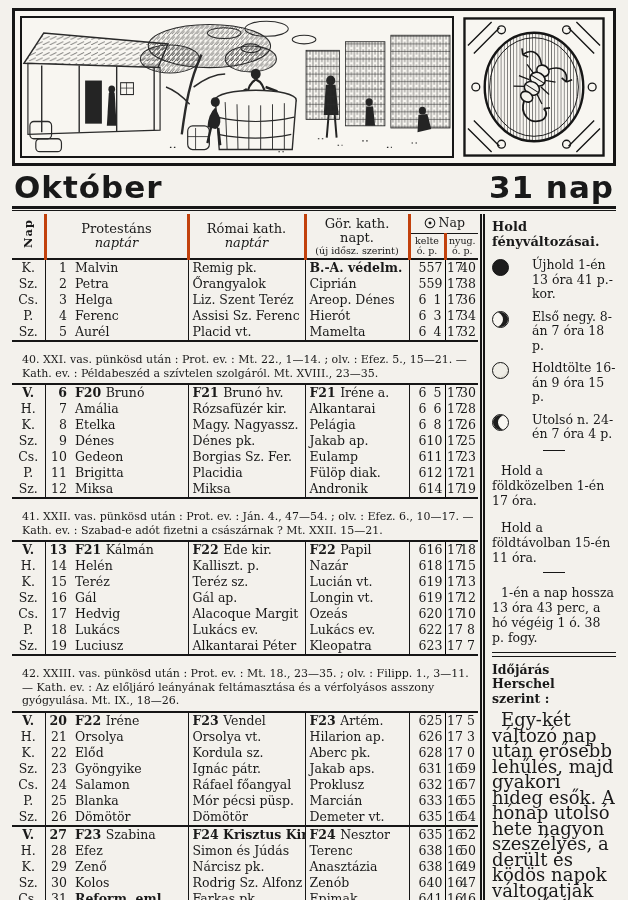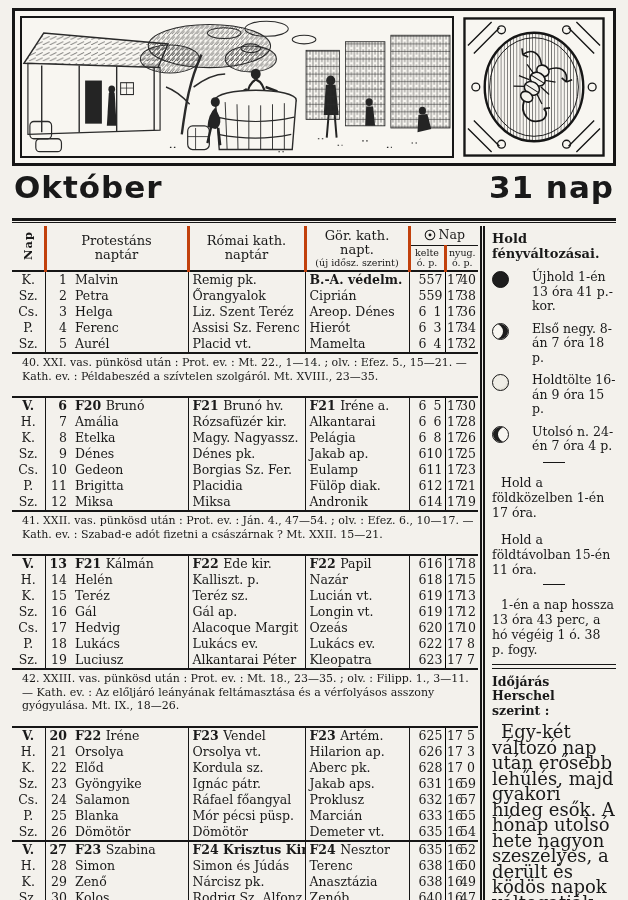--- a/index.html
+++ b/index.html
@@ -12,56 +12,56 @@
   }
   
   .banner { border:3px solid #161616; height:158px; background:#f8f6f1;
             display:flex; gap:6px; padding:5px; }
   .scene-box { flex:1; border:2px solid #161616; overflow:hidden; background:#f8f6f1; }
   .scene-box svg { width:100%; height:100%; display:block; }
   .emblem-box { width:148px; overflow:hidden; }
   .emblem-box svg { width:100%; height:100%; display:block; }
   
   .title-row { display:flex; justify-content:space-between; align-items:center;
-               margin:5px 2px 15px 2px; font-family:"DejaVu Sans", sans-serif;
+               margin:5px 2px 3px 2px; font-family:"DejaVu Sans", sans-serif;
                font-weight:800; font-size:31px; letter-spacing:1px; line-height:32px; }
   .title-rule { height:5px; border-top:3px solid #161616; border-bottom:1px solid #161616; margin-bottom:3px; }
   
   .main { display:flex; align-items:stretch; }
   .cal { width:466px; }
   .sidebar { flex:1; border-left:5px double #161616; margin-left:2px; padding:1px 0 0 7px; }
   
   table.cal-t { width:466px; border-collapse:collapse; table-layout:fixed; }
   col.c-dow{width:33px;} col.c-day{width:26px;} col.c-prot{width:117px;}
   col.c-rk{width:117px;} col.c-gk{width:104px;} col.c-rise{width:36px;} col.c-set{width:33px;}
   .header-table { border-bottom:2px solid #161616; height:46px; }
   .header-table th { font-weight:normal; padding:0; vertical-align:middle; }
   .h-nap,.h-prot,.h-rk,.h-gk,.h-rise { border-right:3px solid #c2410c; }
   .rot { writing-mode:vertical-rl; transform:rotate(180deg);
          font-size:11.5px; font-weight:bold; letter-spacing:1px; }
   .hline1 { font-size:13px; line-height:14px; }
-  .hline2 { font-size:13px; line-height:14px; }
+  .hline2 { font-size:13px; line-height:14px;font-style:italic; }
   .hsmall { font-size:9.5px; line-height:11px; }
   .h-sun-top { border-bottom:1px solid #161616; font-size:12.5px; line-height:15px; }
   .sun-glyph { display:inline-block; vertical-align:-2px; margin-right:3px; }
   .h-sub { font-size:9.5px; line-height:10.5px; }
   .week-t td { font-size:12.5px; line-height:16px; padding:0; white-space:nowrap; overflow:hidden; }
   .week-t { border-bottom:2px solid #161616; }
   .td-dow { text-align:center; border-right:1px solid #161616; }
   .td-day { text-align:right; padding-right:4px !important; }
   .td-prot,.td-rk,.td-gk { border-right:1px solid #161616; padding-left:4px !important; }
   .td-rise { border-right:1px solid #000000; }
   .td-rise,.td-set { text-align:right; padding-right:3px !important; }
   .hh { display:inline-block; width:13px; text-align:right; }
   .mm { display:inline-block; width:15px; text-align:right; }
   .bseg { font-weight:bold; }
   .bseg:empty { display:none; }
   tr.sun .td-dow, tr.sun .td-day { font-weight:bold; }
-  .week-note { font-size:11px; line-height:13.5px; padding:2px 4px 13px 10px;
-               border-bottom:2px solid #161616; }
+  .week-note { font-size:11px; line-height:13.5px; padding:2px 4px 3px 10px;
+               border-bottom:2px solid #161616;margin-top:9px; }
   
   .sb-title { font-weight:bold; font-size:13px; line-height:15px; margin:4px 0 9px 0; }
   .phase { display:flex; gap:23px; margin-bottom:8px; font-size:12.5px; line-height:14.5px; }
   .moon { width:17px; height:17px; border-radius:50%; flex:none; margin-top:1px;
           border:1px solid #161616; background:#f8f6f1; }
   .moon.new-moon { background:#1d1d1d; }
   .moon.full-moon { background:radial-gradient(circle at 40% 35%, #efede6 55%, #c9c5b8); }
   .moon.first-quarter { box-shadow:inset -5px 0 0 0 #1d1d1d; }
   .moon.last-quarter { box-shadow:inset 5px 0 0 0 #1d1d1d; }
   .sb-dash { width:22px; border-top:1.5px solid #161616; margin:2px auto 9px auto; }
@@ -572,21 +572,21 @@
           <td class="td-prot"><span class="bseg">F23 </span><span>Szabina</span></td>
           <td class="td-rk"><span class="bseg">F24 Krisztus Kir.</span><span></span></td>
           <td class="td-gk"><span class="bseg">F24 </span><span>Nesztor</span></td>
           <td class="td-rise"><span class="hh">6</span><span class="mm">35</span></td>
           <td class="td-set"><span class="hh">16</span><span class="mm">52</span></td>
         </tr>
 
         <tr>
           <td class="td-dow">H.</td>
           <td class="td-day">28</td>
-          <td class="td-prot"><span>Simon</span></td>
+          <td class="td-prot"><span>Efez</span></td>
           <td class="td-rk"><span>Simon és Júdás</span></td>
           <td class="td-gk"><span>Terenc</span></td>
           <td class="td-rise"><span class="hh">6</span><span class="mm">38</span></td>
           <td class="td-set"><span class="hh">16</span><span class="mm">50</span></td>
         </tr>
 
         <tr>
           <td class="td-dow">K.</td>
           <td class="td-day">29</td>
           <td class="td-prot"><span>Zenő</span></td>

